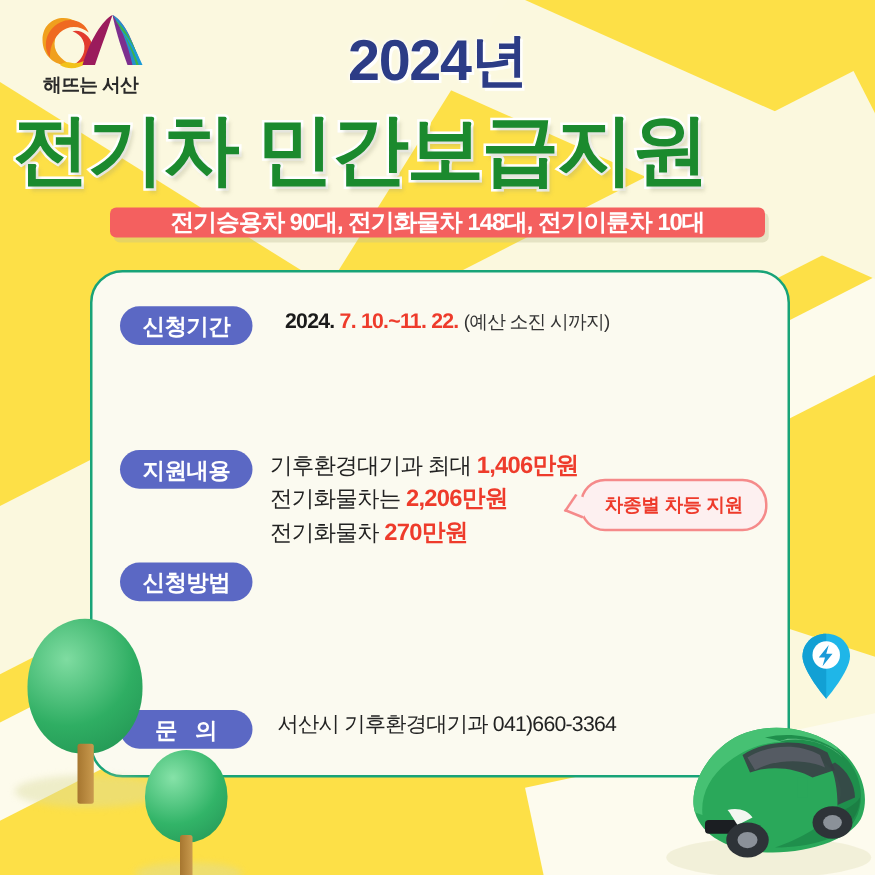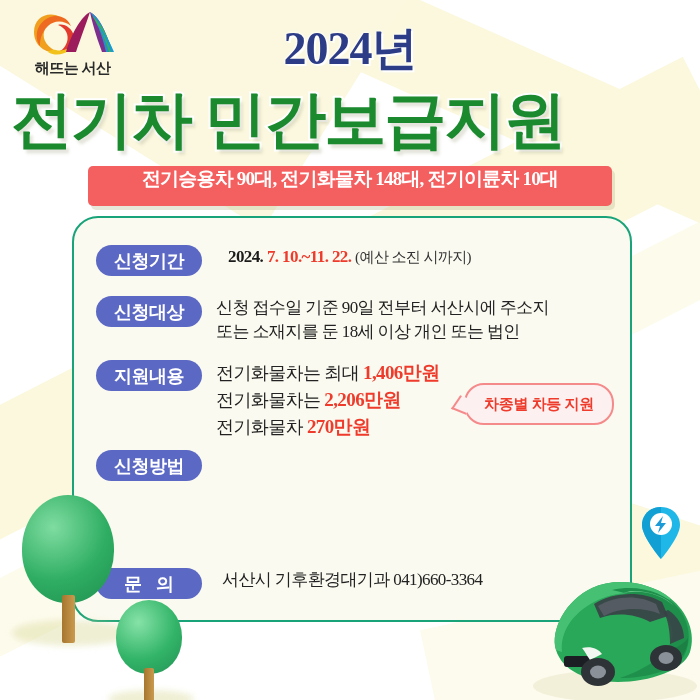--- a/index.html
+++ b/index.html
@@ -1,21 +1,21 @@
 <!DOCTYPE html>
 <html><head>
 <meta charset="utf-8">
 <style>
   html,body{margin:0;padding:0;}
   body{
     width:700px;height:700px;overflow:hidden;
     font-family:"Liberation Sans","DejaVu Sans",sans-serif;
     background:#f7f2c4;
   }
-  .poster{position:relative;width:700px;height:700px;overflow:hidden;background:#ffffff;font-family:Liberation Serif, serif;}
+  .poster{position:relative;width:700px;height:700px;overflow:hidden;background:#fde047;}
 
   
   .bg-stripes{position:absolute;inset:0;overflow:hidden;}
   .stripe{position:absolute;background:#fbf8de;}
   .s1{width:1100px;height:120px;left:-330px;top:300px;transform:rotate(-27deg);}
   .s2{width:1100px;height:70px;left:-300px;top:455px;transform:rotate(-27deg);background:#fdfbec;}
   .s3{width:900px;height:150px;left:160px;top:500px;transform:rotate(18deg);background:#fbf8dd;}
   .s4{width:700px;height:90px;left:330px;top:120px;transform:rotate(24deg);background:#fbf8de;}
   .s5{width:500px;height:300px;left:-120px;top:-180px;transform:rotate(32deg);background:#fbf8df;}
   .s6{width:420px;height:140px;left:430px;top:585px;transform:rotate(-12deg);background:#fdfbee;}
@@ -36,24 +36,24 @@
   }
   .title-main{
     position:absolute;left:0;top:78px;width:575px;text-align:center;
     font-size:62px;font-weight:bold;color:#1b8a2e;letter-spacing:-2px;
     -webkit-text-stroke:4px #ffffff;paint-order:stroke fill;
     text-shadow:3px 4px 3px rgba(150,150,120,.25);
   }
 
   
   .banner{
-    position:absolute;left:88px;top:166px;width:524px;height:40px;
+    position:absolute;left:88px;top:166px;width:524px;height:24px;
     background:#f4605f;border-radius:5px;
     box-shadow:3px 4px 0 rgba(190,190,150,.35);
-    display:flex;justify-content:center;
+    display:flex;align-items:center;justify-content:center;
   }
   .banner span{color:#fff;font-size:19px;font-weight:bold;letter-spacing:-0.8px;}
 
   
   .card{
     position:absolute;left:72px;top:216px;width:556px;height:402px;
     background:#fbfaf0;border:2.5px solid #18a378;border-radius:26px;
   }
 
   
@@ -157,33 +157,26 @@
 
   <div class="row r1">
     <div class="badge">신청기간</div>
     <div class="rtxt">
       <span class="bk">2024.</span>
       <span class="red">7. 10.~11. 22.</span>
       <span class="small">(예산 소진 시까지)</span>
     </div>
   </div>
 
-  <div class="row r2">
-    <div class="badge">신청대상</div>
-    <div class="rtxt">
-      <span>신청 접수일 기준 90일 전부터 서산시에 주소지</span><br>
-      <span>또는 소재지를 둔 18세 이상 개인 또는 법인</span>
-    </div>
-  </div>
 
   <div class="row r3">
     <div class="badge">지원내용</div>
     <div class="rtxt">
       <div class="line">
-        <span>전기화물차는 최대 </span><span class="amt">1,406만원</span>
+        <span>기후환경대기과 최대 </span><span class="amt">1,406만원</span>
       </div>
       <div class="line">
         <span>전기화물차는 </span><span class="amt">2,206만원</span>
       </div>
       <div class="line">
         <span>전기화물차 </span><span class="amt">270만원</span>
       </div>
     </div>
   </div>
 

